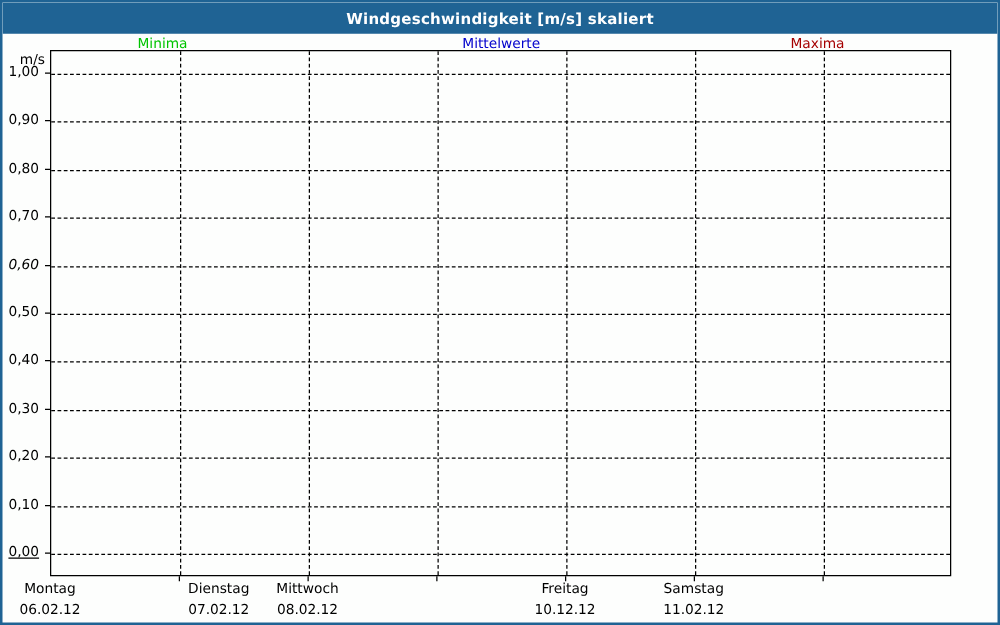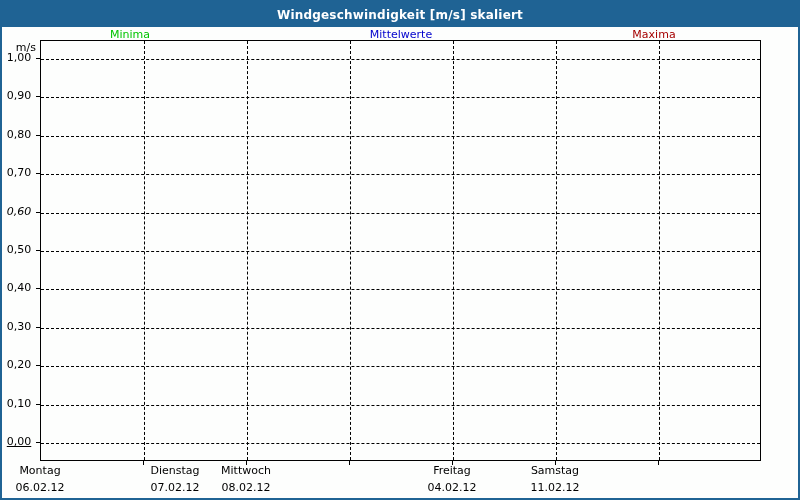--- a/index.html
+++ b/index.html
@@ -106,21 +106,21 @@
       <div class="ylab" style="top: 279.4px;">0,40</div>
       <div class="ylab" style="top: 317.8px;">0,30</div>
       <div class="ylab" style="top: 356.2px;">0,20</div>
       <div class="ylab" style="top: 394.6px;">0,10</div>
       <div class="ylab" style="top: 433px; text-decoration: underline;">0,00</div>
     </div>
   <div class="xaxis">
       <div class="xlab" style="left: 0px;"><span>Montag</span><span class="date">06.02.12</span></div>
       <div class="xlab" style="left: 103px; margin-left: 32px;"><span>Dienstag</span><span class="date">07.02.12</span></div>
       <div class="xlab" style="left: 206px;"><span>Mittwoch</span><span class="date">08.02.12</span></div>
-      <div class="xlab" style="left: 412px;"><span>Freitag</span><span class="date">04.02.12</span></div>
+      <div class="xlab" style="left: 412px;"><span>Freitag</span><span class="date">10.12.12</span></div>
       <div class="xlab" style="left: 515px;"><span>Samstag</span><span class="date">11.02.12</span></div>
     </div>
   <div>
       <div class="ytick" style="top: 56px;"></div>
       <div class="ytick" style="top: 94.4px;"></div>
       <div class="ytick" style="top: 132.8px;"></div>
       <div class="ytick" style="top: 171.2px;"></div>
       <div class="ytick" style="top: 209.6px;"></div>
       <div class="ytick" style="top: 248px;"></div>
       <div class="ytick" style="top: 286.4px;"></div>

